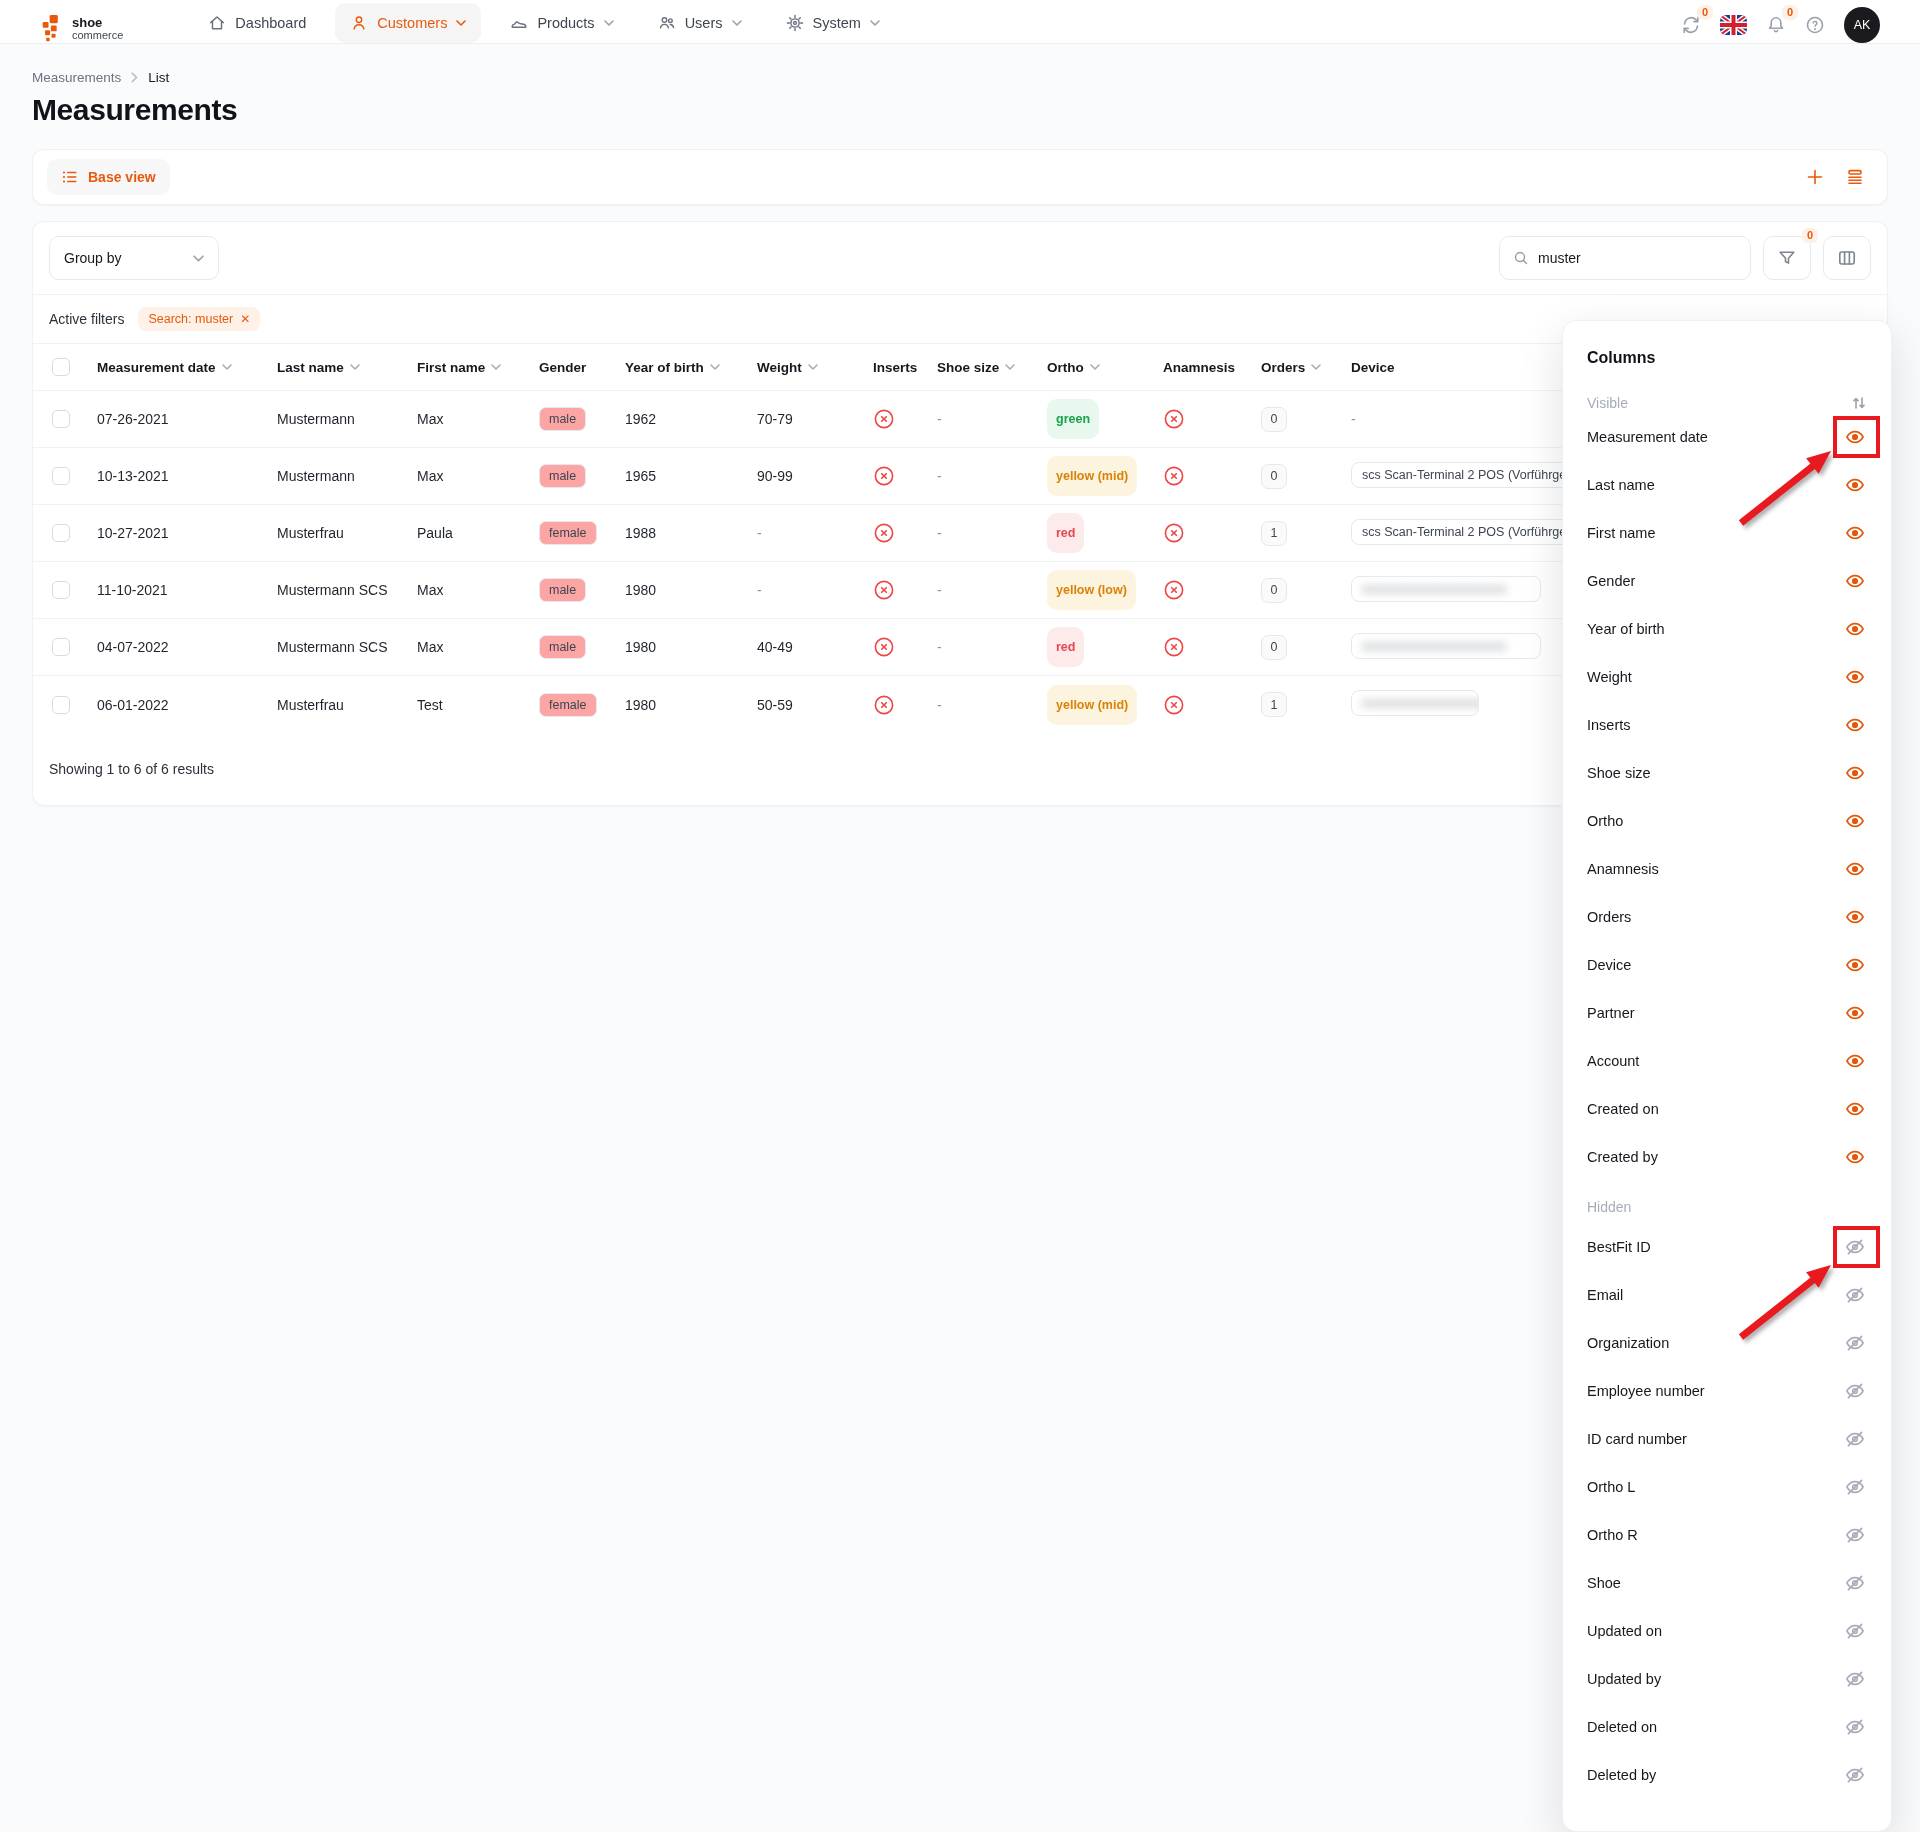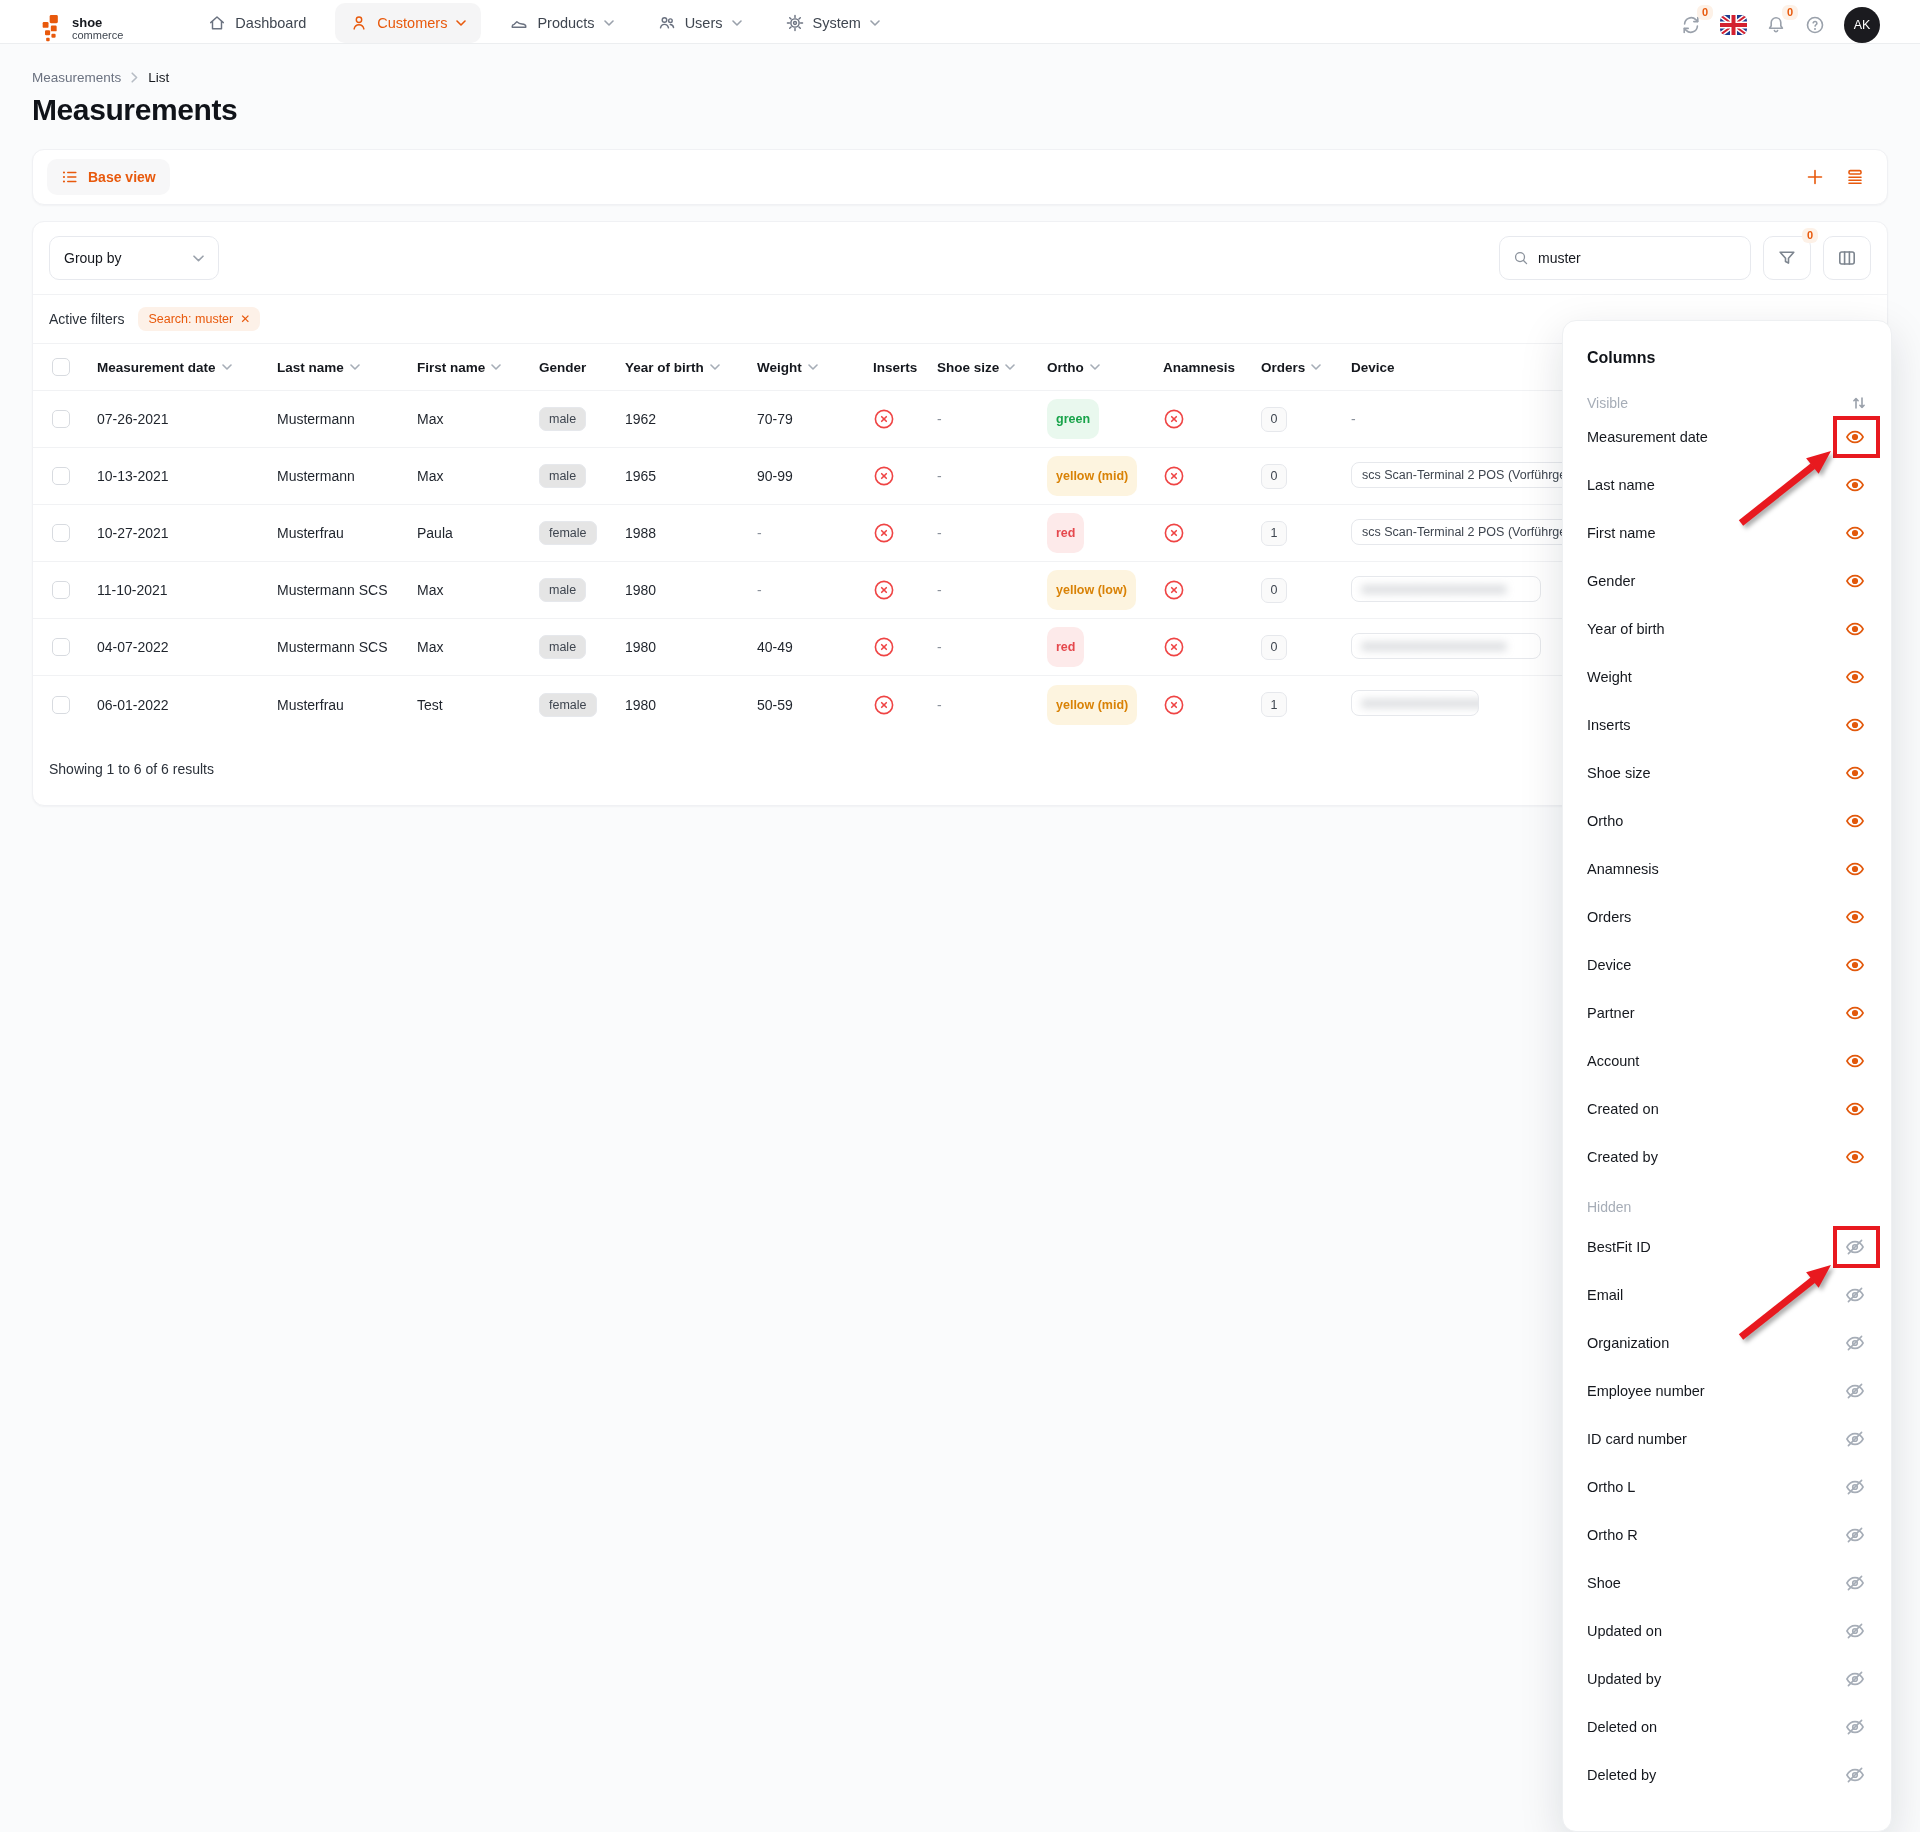--- a/index.html
+++ b/index.html
@@ -62,21 +62,21 @@
   
   .tgrid{display:grid;grid-template-columns:56px 180px 140px 122px 86px 132px 116px 64px 110px 116px 98px 90px 1fr;align-items:center}
   .thead{border-top:1px solid var(--bd2);border-bottom:1px solid var(--bd2);height:48px}
   .th{display:flex;align-items:center;gap:6px;font-size:13.5px;font-weight:700;color:#15181e;padding:0 8px;white-space:nowrap}
   .th .chev,.trow .chev{color:#a6adb7;display:flex}
   .ckcell{display:flex;justify-content:center}
   .checkbox{width:18px;height:18px;border:1.5px solid #d8dbe0;border-radius:5px;background:#fff;cursor:pointer;display:inline-block}
   .trow{height:57px;border-bottom:1px solid var(--bd2);font-size:14px;color:#1f242c}
   .trow:last-child{border-bottom:0}
   .cell{padding:0 8px;white-space:nowrap;overflow:hidden}
-  .gchip{display:inline-block;border:1px solid var(--chipbd);background:#e5e5e5;border-radius:7px;padding:4px 9px;font-size:12.5px;color:#3f4650}
+  .gchip{display:inline-block;border:1px solid var(--chipbd);background:#fca5a5;border-radius:7px;padding:4px 9px;font-size:12.5px;color:#3f4650}
   .ochip{display:inline-block;border-radius:10px;padding:13px 9px;font-size:12.5px;font-weight:700}
   .chip-green{background:#e9f8ee;color:#18a34a}
   .chip-yellow{background:#fdf4df;color:#d98206}
   .chip-red{background:#fdeaea;color:#e5484d}
   .nbadge{display:inline-flex;align-items:center;justify-content:center;min-width:26px;height:25px;border:1px solid var(--chipbd);background:#fafafa;border-radius:7px;font-size:12.5px;color:#3f4650;padding:0 6px}
   .xcirc{color:#ef4444;display:flex}
   .dash{color:#8b929c}
   .dchip{display:inline-block;max-width:96%;border:1px solid var(--chipbd);background:#fff;border-radius:8px;padding:5px 10px;font-size:12.5px;color:#3f4650;overflow:hidden;white-space:nowrap}
   .redact{filter:blur(4px);color:#737a85;letter-spacing:1px}
   .rd-md{width:190px}.rd-sm{width:128px}

